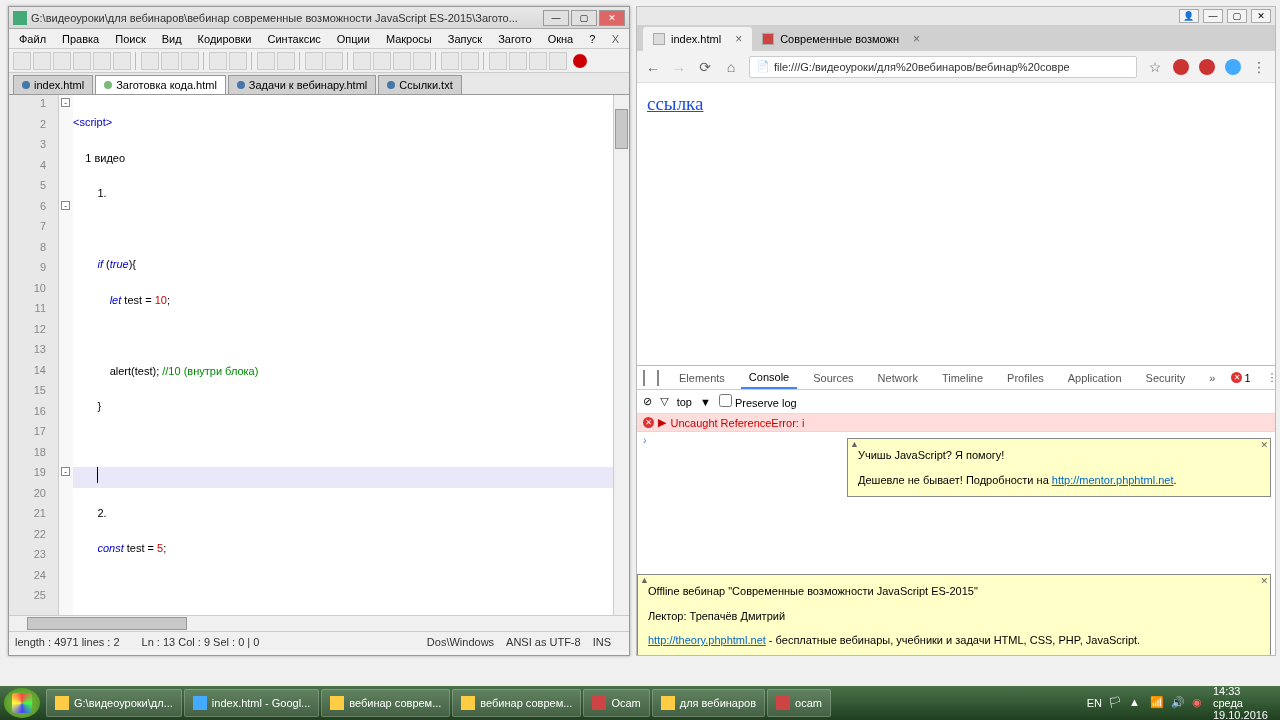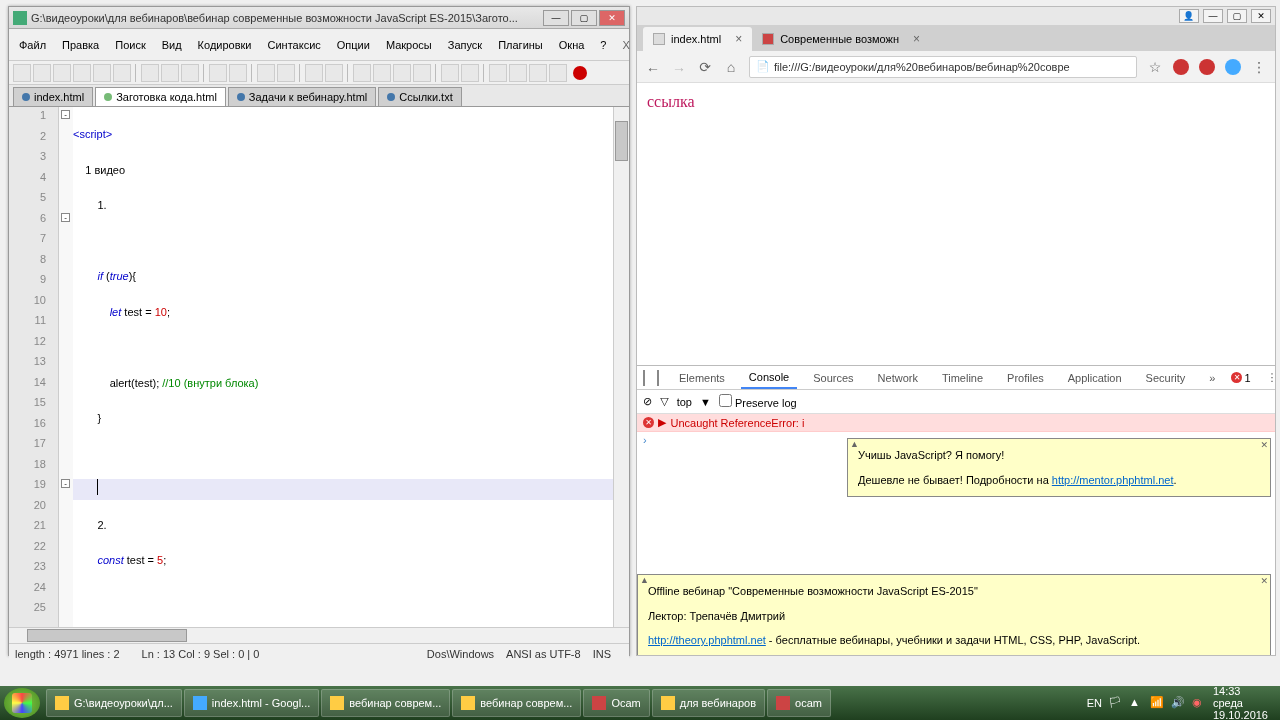--- a/index.html
+++ b/index.html
@@ -6,21 +6,21 @@
 body{width:1280px;height:720px;background:#f0f0f0;overflow:hidden;position:relative}
 
 
 .npp{position:absolute;top:6px;left:8px;width:622px;height:650px;background:#f4f4f4;border:1px solid #999;box-shadow:0 0 3px rgba(0,0,0,0.3)}
 .npp-title{height:22px;background:linear-gradient(#e8e8e8,#d8d8d8);display:flex;align-items:center;padding:0 4px;border-bottom:1px solid #aaa}
 .npp-title-icon{width:14px;height:14px;background:#4a7;margin-right:4px}
 .npp-title-text{flex:1;color:#333;font-size:11px;overflow:hidden;white-space:nowrap}
 .npp-title-btns{display:flex;gap:2px}
 .title-btn{width:26px;height:16px;background:#e0e0e0;border:1px solid #999;display:flex;align-items:center;justify-content:center;font-size:9px}
 .title-btn.close{background:#d66;color:#fff}
-.npp-menu{height:32px;display:flex;align-items:center;padding:0 4px;gap:4px;border-bottom:1px solid #ccc;background:#f0f0f0}
+.npp-menu{height:20px;display:flex;align-items:center;padding:0 4px;gap:4px;border-bottom:1px solid #ccc;background:#f0f0f0}
 .npp-menu span{padding:2px 6px;cursor:default}
 .npp-menu .menu-x{margin-left:auto;padding:0 6px;color:#666}
 .npp-toolbar{height:24px;display:flex;align-items:center;padding:2px 4px;gap:2px;border-bottom:1px solid #ccc;background:#f0f0f0}
 .tb-btn{width:18px;height:18px;background:#e8e8e8;border:1px solid #ccc}
 .tb-sep{width:2px;height:18px;border-left:1px solid #bbb;margin:0 2px}
 .tb-rec{width:14px;height:14px;background:#c00;border-radius:50%;margin-left:4px}
 .npp-tabs{height:22px;display:flex;align-items:flex-end;padding:0 4px;background:#e8e8e8;border-bottom:1px solid #999}
 .tab{padding:3px 8px;background:#d0d0d0;border:1px solid #999;border-bottom:none;margin-right:2px;display:flex;align-items:center;gap:4px;font-size:10px}
 .tab.active{background:#fff}
 .tab-dot{width:8px;height:8px;background:#7b7;border-radius:50%}
@@ -54,21 +54,21 @@
 .ctab.active{background:#f2f2f2}
 .ctab .x{color:#666;font-size:12px;margin-left:8px}
 .ctab-fav{width:12px;height:12px;background:#ddd;border:1px solid #aaa}
 .ctab-fav.red{background:#c44}
 .chrome-addr{height:32px;background:#f2f2f2;display:flex;align-items:center;padding:0 8px;gap:10px;border-bottom:1px solid #ddd}
 .nav-ico{width:16px;height:16px;color:#666;display:flex;align-items:center;justify-content:center;font-size:14px}
 .addr-bar{flex:1;height:22px;background:#fff;border:1px solid #ccc;border-radius:2px;display:flex;align-items:center;padding:0 6px;font-size:11px;color:#333}
 .addr-ico{width:13px;height:13px;margin-right:5px}
 .ext-ico{width:16px;height:16px;border-radius:50%}
 .chrome-content{background:#fff;height:330px;padding:10px;position:relative}
-.link{color:#be185d;font-family:'Times New Roman',serif;font-size:16px}
+.link{color:#1d4ed8;text-decoration:underline;font-family:'Times New Roman',serif;font-size:19px}
 
 
 .devtools{position:absolute;bottom:0;left:0;right:0;height:290px;background:#fff;border-top:1px solid #bbb;display:flex;flex-direction:column}
 .dt-tabs{height:24px;display:flex;align-items:center;padding:0 6px;border-bottom:1px solid #ccc;gap:8px}
 .dt-ico{width:16px;height:16px;border:1px solid #888;margin-right:4px}
 .dt-tab{padding:4px 8px;font-size:11px;color:#555;cursor:default}
 .dt-tab.active{border-bottom:2px solid #4285f4;color:#000}
 .dt-err{margin-left:auto;display:flex;align-items:center;gap:2px}
 .err-circ{width:11px;height:11px;background:#d33;border-radius:50%;color:#fff;font-size:8px;display:flex;align-items:center;justify-content:center}
 .dt-filter{height:24px;display:flex;align-items:center;padding:0 6px;gap:8px;border-bottom:1px solid #ddd;font-size:11px}
@@ -120,21 +120,21 @@
   <div class="npp-menu">
     <span>Файл</span>
     <span>Правка</span>
     <span>Поиск</span>
     <span>Вид</span>
     <span>Кодировки</span>
     <span>Синтаксис</span>
     <span>Опции</span>
     <span>Макросы</span>
     <span>Запуск</span>
-    <span>Плагины</span>
+    <span>Загото</span>
     <span>Окна</span>
     <span>?</span>
     <span class="menu-x">X</span>
   </div>
   <div class="npp-toolbar">
     <div class="tb-btn"></div>
     <div class="tb-btn"></div>
     <div class="tb-btn"></div>
     <div class="tb-btn"></div>
     <div class="tb-btn"></div>

